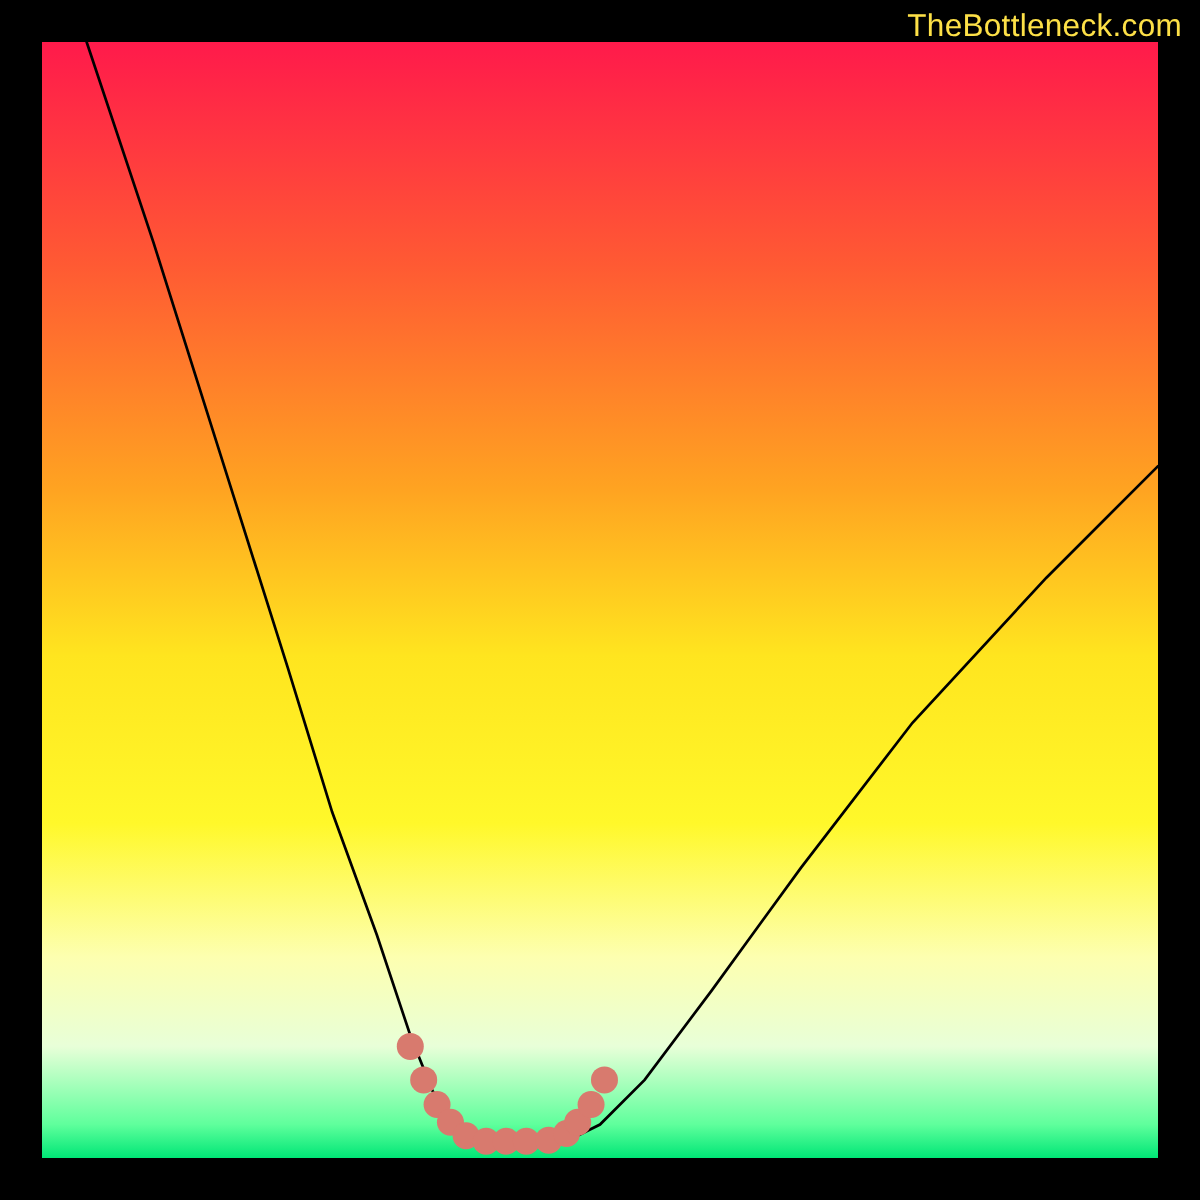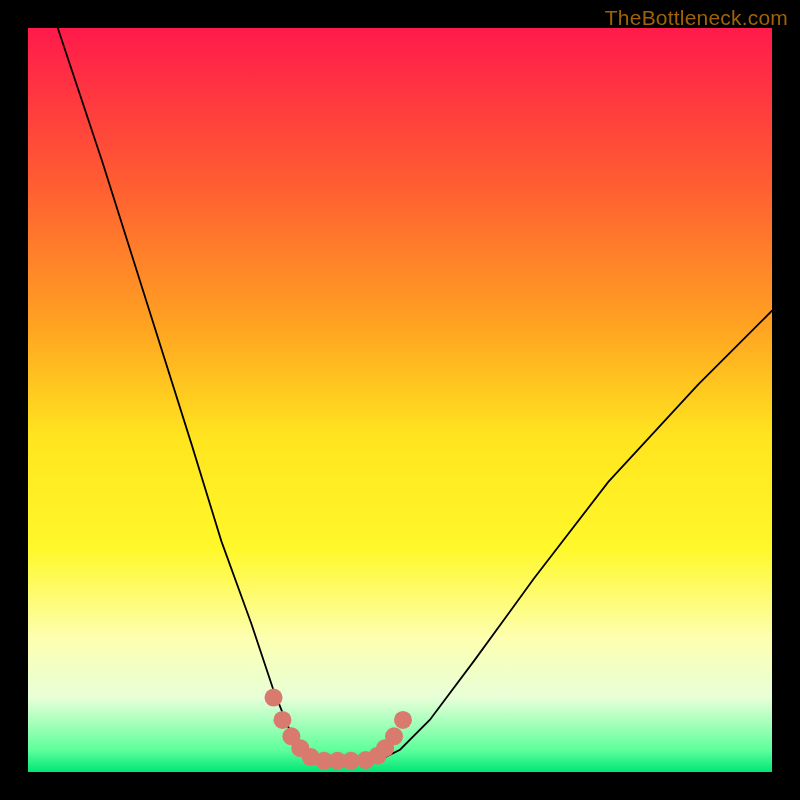--- a/index.html
+++ b/index.html
@@ -30,21 +30,21 @@
   .curve-svg {
     position: absolute;
     inset: 0;
     width: 100%;
     height: 100%;
   }
   .watermark {
     position: absolute;
     top: 6px;
     right: 12px;
-    color: #a16207;
+    color: #fde047;
     font-size: 21px;
     font-weight: 400;
     letter-spacing: 0.2px;
   }
 </style>
 </head>
 <body>
 
 <div class="frame">
 

